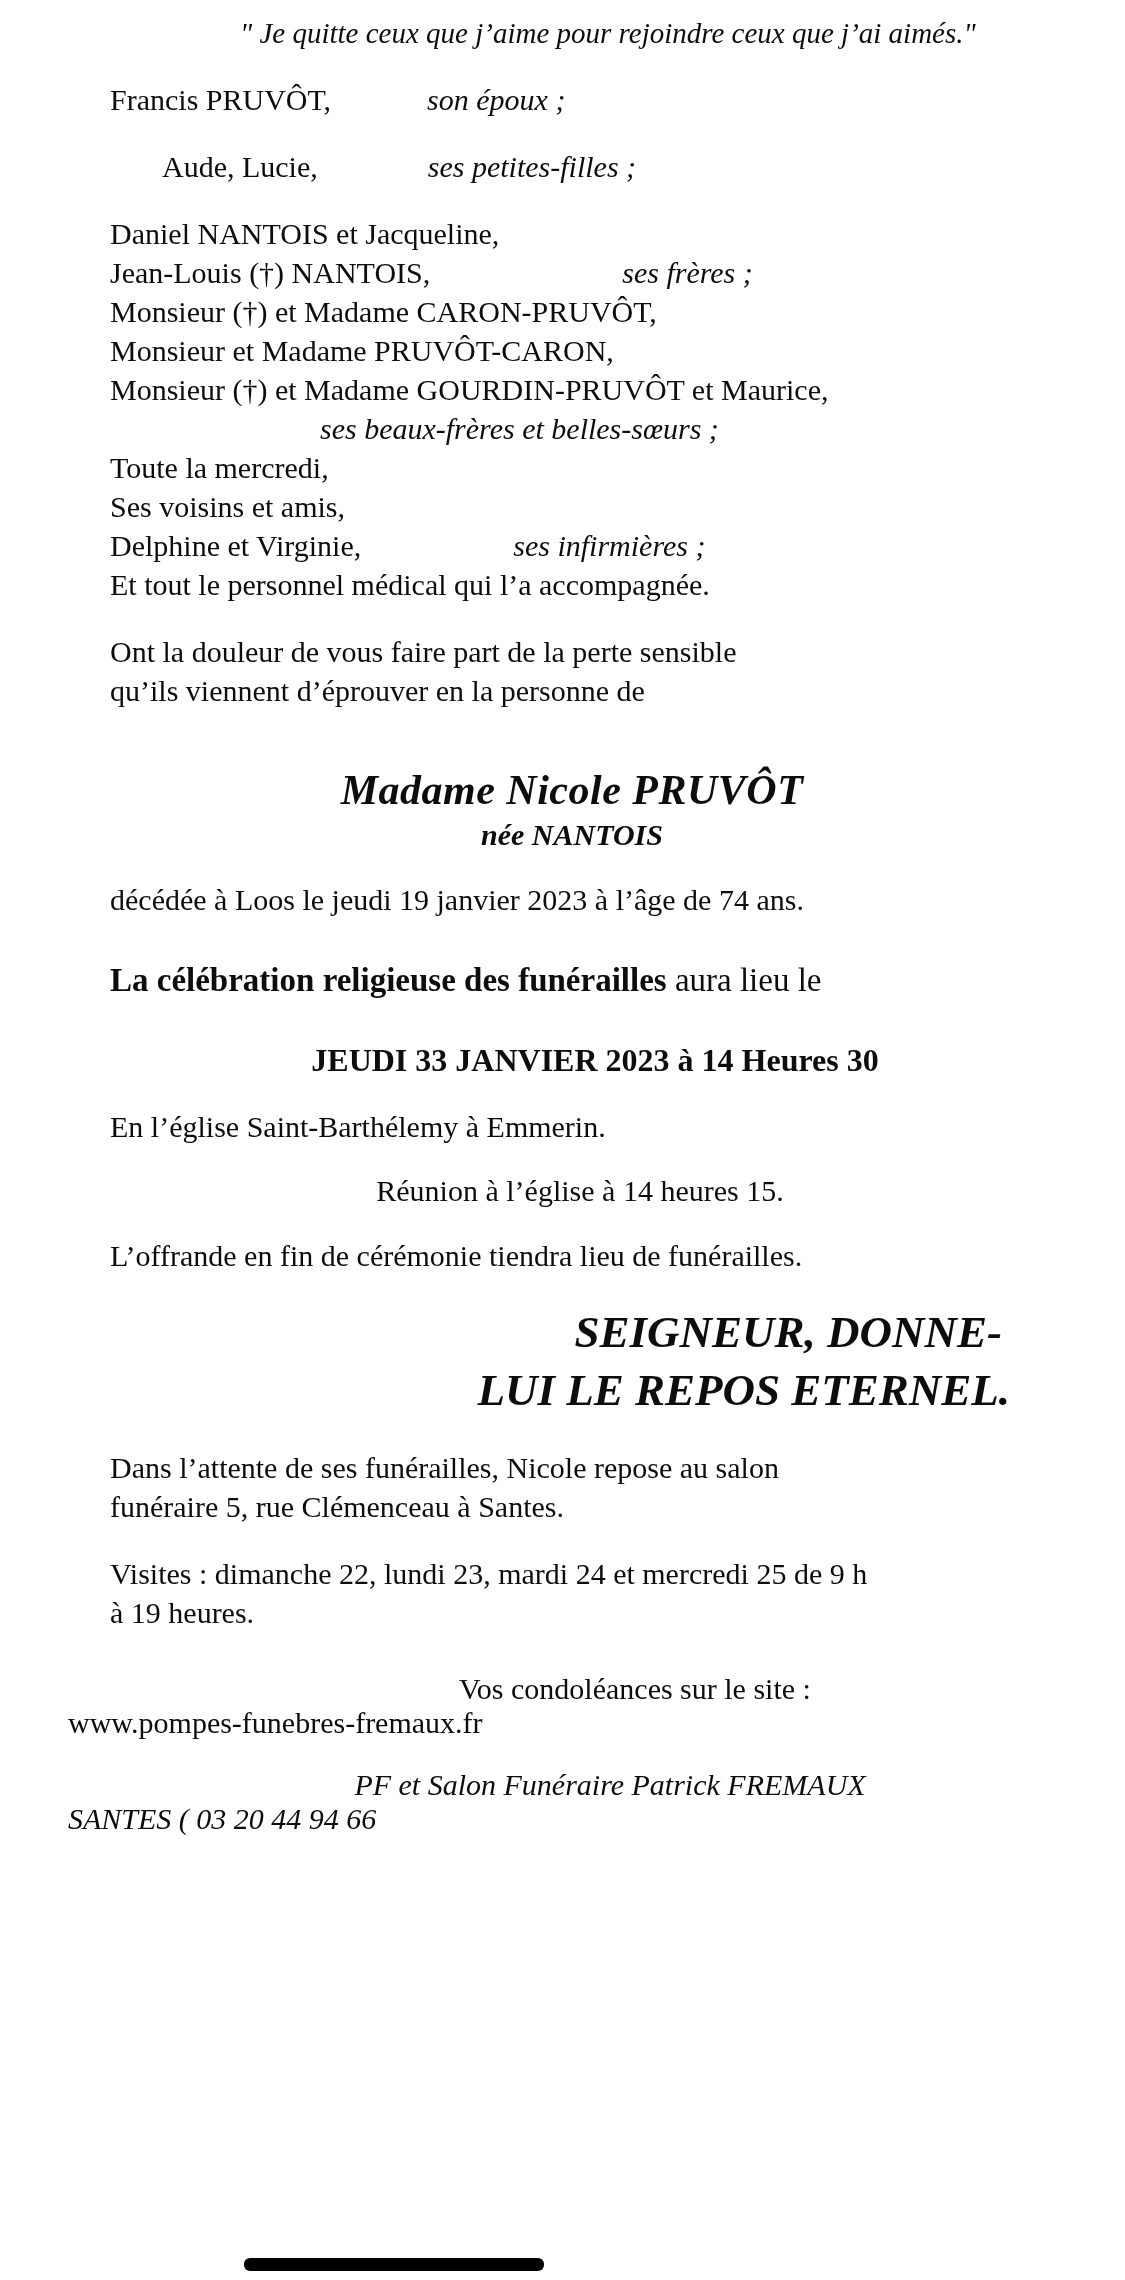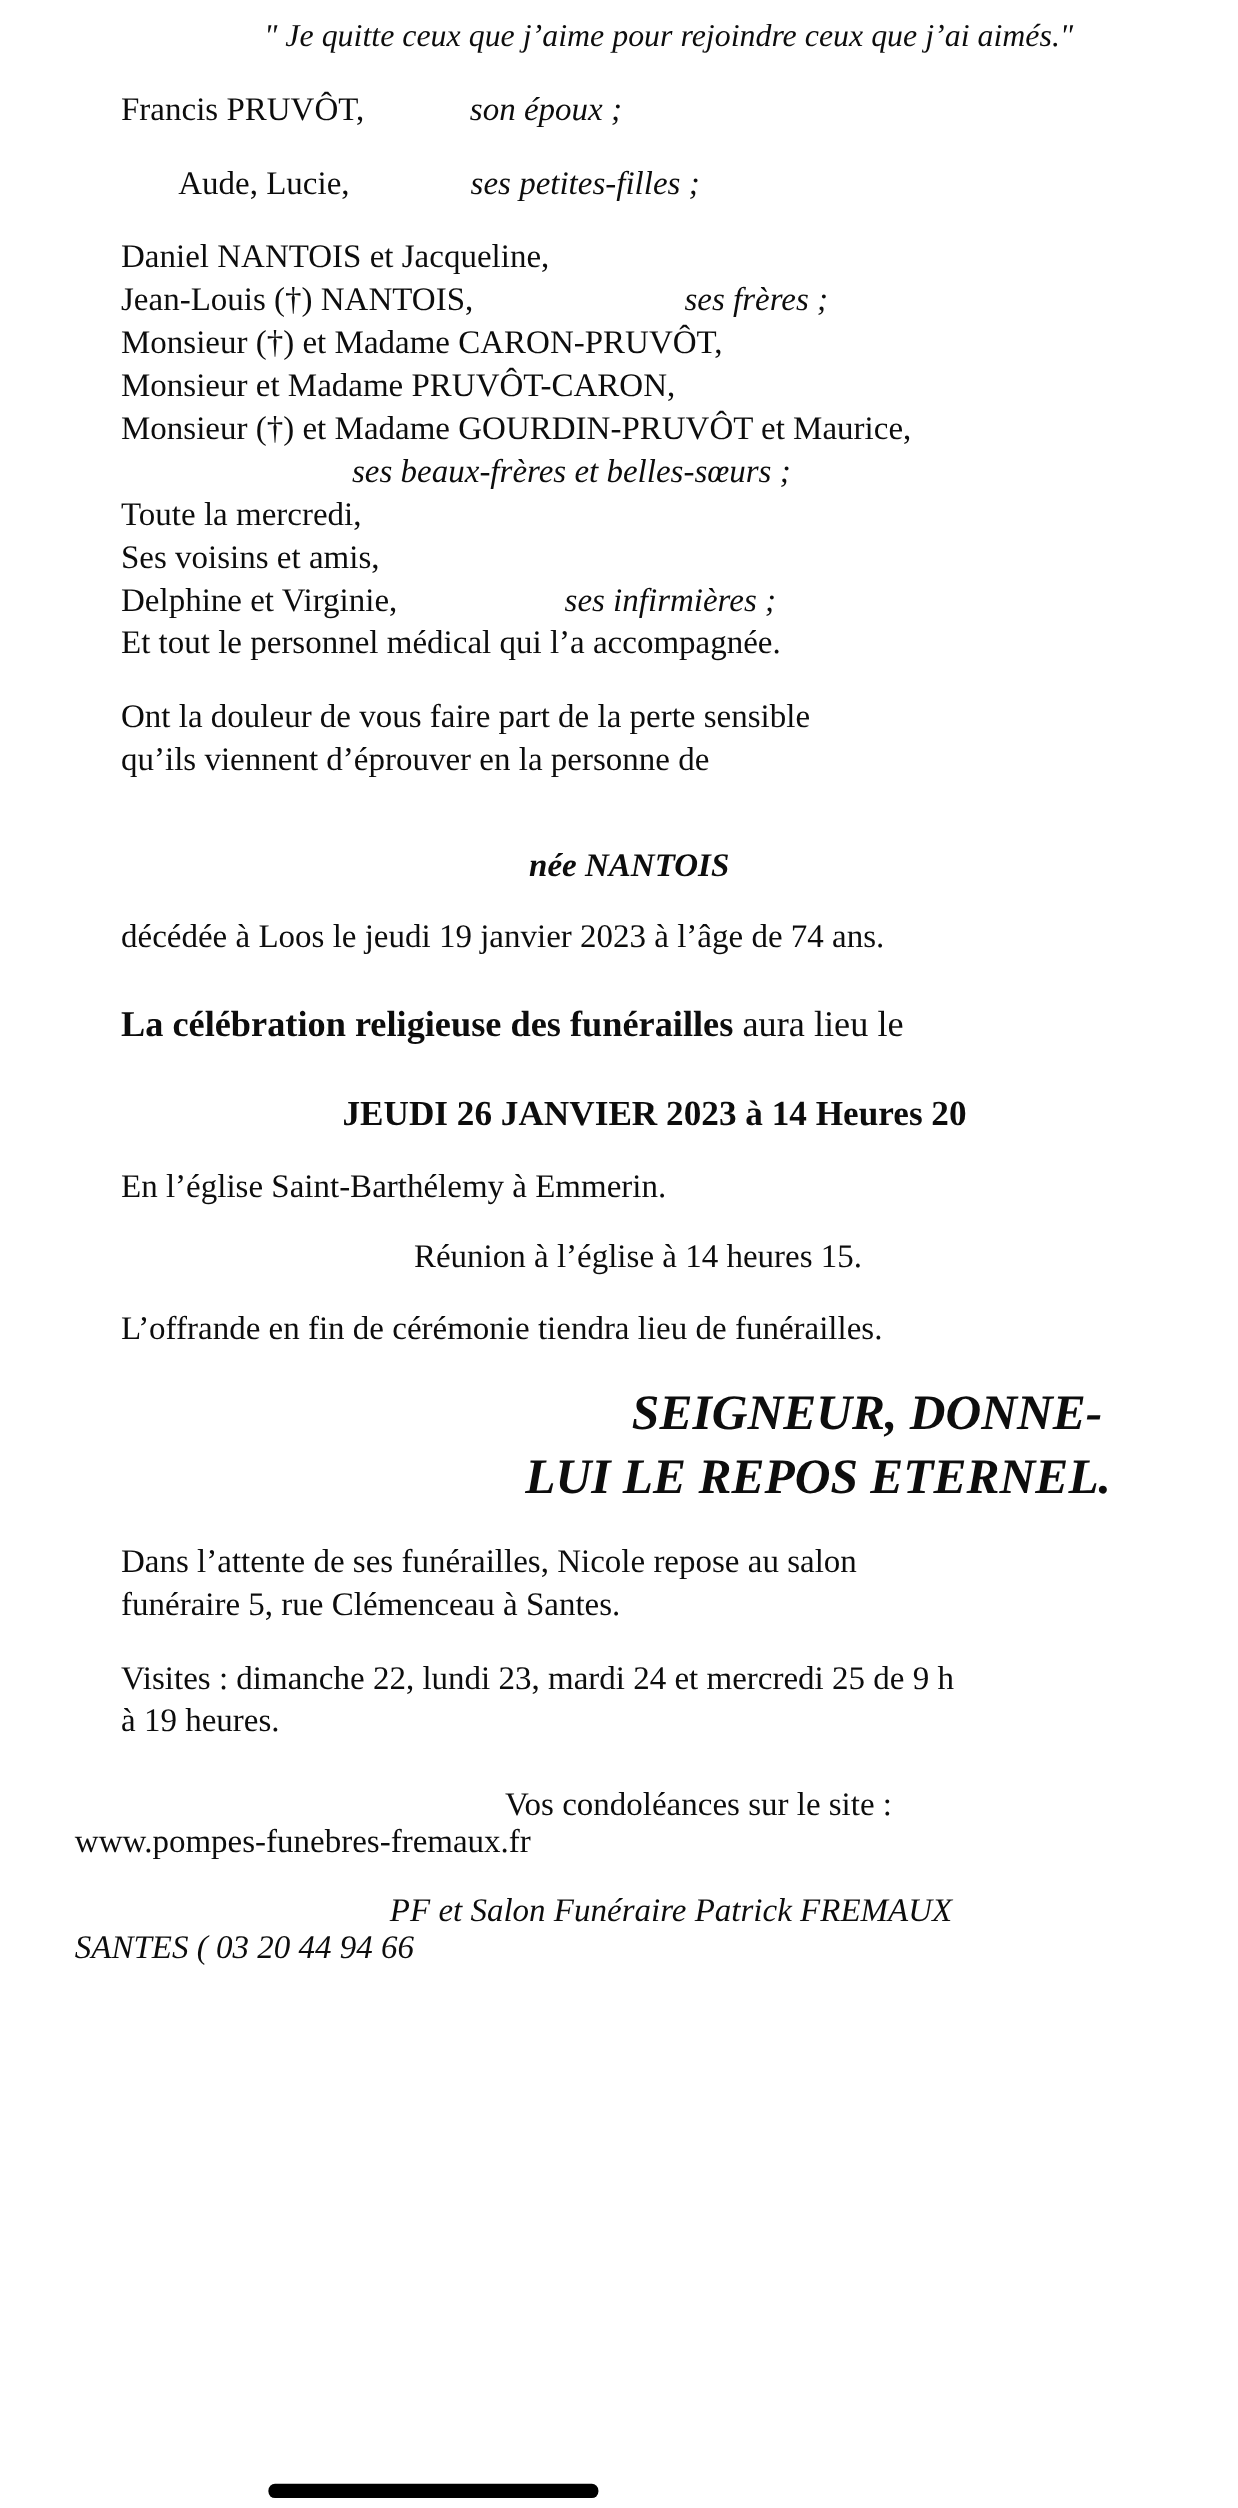--- a/index.html
+++ b/index.html
@@ -176,35 +176,36 @@
     <div class="row">
       <span>Et tout le personnel médical qui l’a accompagnée.</span>
     </div>
 
     <div class="gap-m"></div>
 
     <div class="ln" style="width:690px">Ont la douleur de vous faire part de la perte sensible qu’ils viennent d’éprouver en la personne de</div>
 
     <div class="gap-xl"></div>
 
+    <div class="name-main">Madame Nicole PRUVÔT</div>
     <div class="name-sub">née NANTOIS</div>
 
     <div class="gap-m"></div>
 
     <div class="ln">décédée à Loos le jeudi 19 janvier 2023 à l’âge de 74 ans.</div>
 
     <div class="gap-l"></div>
 
     <div class="headline" style="width:720px">
       <span class="bd">La célébration religieuse des funérailles</span><span> aura lieu le</span>
     </div>
 
     <div class="gap-l"></div>
 
-    <div class="datetime">JEUDI 26 JANVIER 2023 à 14 Heures 20</div>
+    <div class="datetime">JEUDI 33 JANVIER 2023 à 14 Heures 30</div>
 
     <div class="gap-m"></div>
 
     <div class="ln">En l’église Saint-Barthélemy à Emmerin.</div>
 
     <div class="gap-m"></div>
 
     <div class="center-ish">Réunion à l’église à 14 heures 15.</div>
 
     <div class="gap-m"></div>

